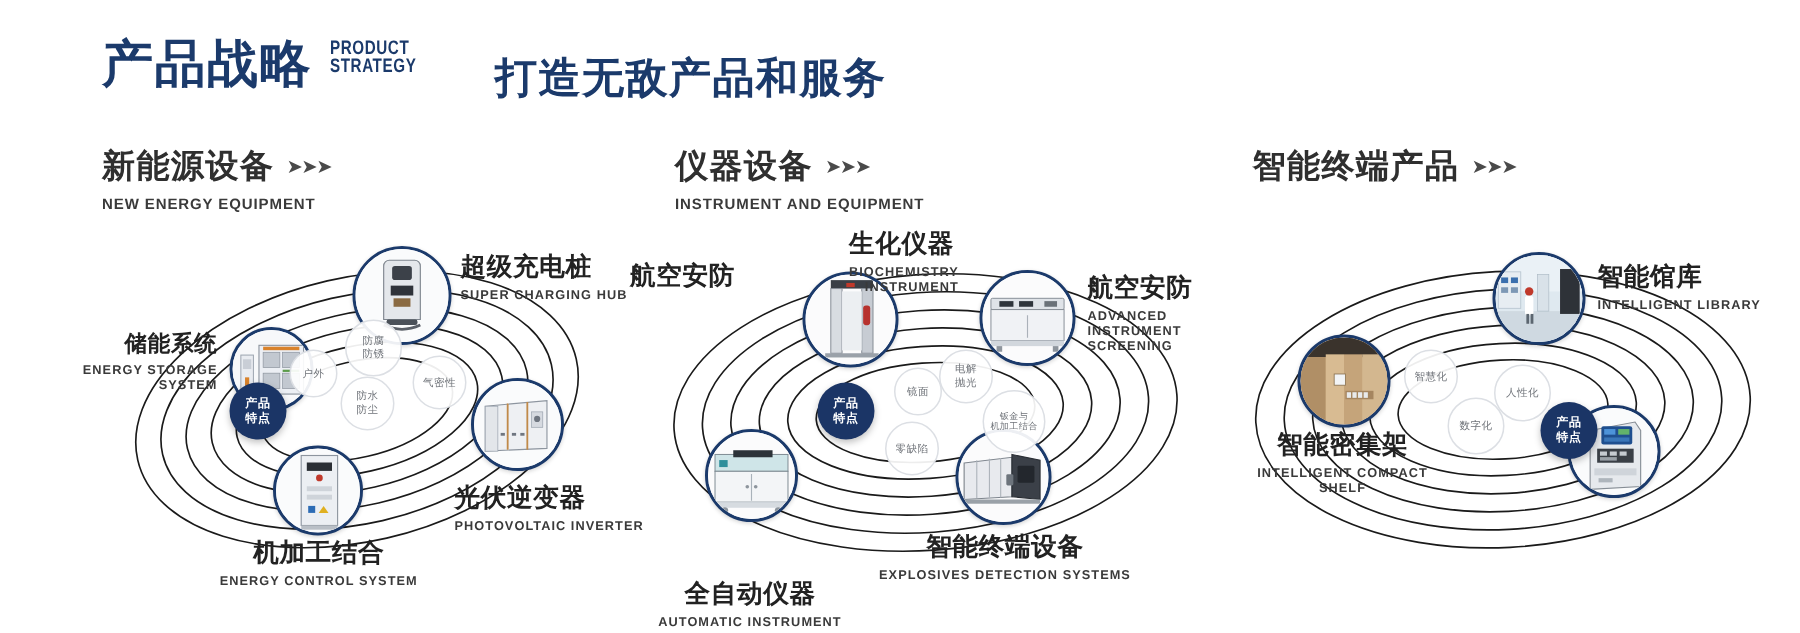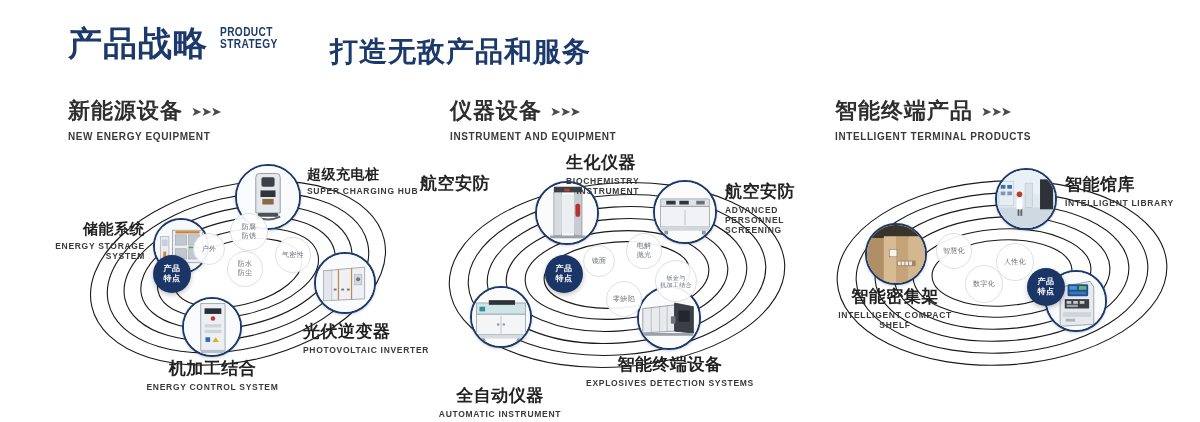--- a/index.html
+++ b/index.html
@@ -118,21 +118,20 @@
       <span class="arrows">➤➤➤</span>
     </div>
     <div class="en">INSTRUMENT AND EQUIPMENT</div>
   </div>
 
   <div class="sect" style="left:835px;top:96px;">
     <div class="row">
       <span class="cn">智能终端产品</span>
       <span class="arrows">➤➤➤</span>
     </div>
-    <div class="en">INTELLIGENT TERMINAL PRODUCTS</div>
   </div>
 
   <div class="cluster" style="left:60px;top:155px;width:360px;height:240px;">
     <svg width="360" height="240" viewBox="0 0 360 240">
       <g fill="none" stroke="#1a1a1a" stroke-width="1.1">
         <ellipse cx="178" cy="118" rx="150" ry="88" transform="rotate(-13 178 118)"></ellipse>
         <ellipse cx="178" cy="118" rx="133" ry="76" transform="rotate(-13 178 118)"></ellipse>
         <ellipse cx="178" cy="118" rx="116" ry="64" transform="rotate(-13 178 118)"></ellipse>
         <ellipse cx="178" cy="118" rx="99" ry="53" transform="rotate(-13 178 118)"></ellipse>
         <ellipse cx="178" cy="118" rx="82" ry="42" transform="rotate(-13 178 118)"></ellipse>
@@ -166,21 +165,21 @@
         <rect x="0" y="0" width="66" height="66" fill="#fafbfc"></rect>
         <path d="M24 8 h18 a4 4 0 0 1 4 4 v38 h-26 v-38 a4 4 0 0 1 4 -4 z" fill="#e4e7eb" stroke="#7d848d" stroke-width=".8"></path>
         <rect x="26" y="12" width="14" height="10" rx="2" fill="#3c4149"></rect>
         <rect x="25" y="26" width="16" height="7" fill="#2f333a"></rect>
         <rect x="27" y="35" width="12" height="6" fill="#8a6a42"></rect>
         <rect x="22" y="50" width="22" height="4" rx="1.6" fill="#4b5159"></rect>
         <path d="M20 54 q13 6 26 0" stroke="#5b6068" stroke-width="2" fill="none"></path>
       </svg>
     </div>
     <div class="nlabel" style="left:247px;top:11px;">
-      <div class="cn" style="font-size:14px;">超级充电桩</div>
+      <div class="cn" style="font-size:17px;">超级充电桩</div>
       <div class="en">SUPER CHARGING HUB</div>
     </div>
 
     <div class="node" style="left:254px;top:97px;width:62px;height:62px;">
       <svg class="art" viewBox="0 0 62 62">
         <rect x="0" y="0" width="62" height="62" fill="#fafbfc"></rect>
         <polygon points="8,18 52,14 52,48 8,50" fill="#eef0f3" stroke="#8d959f" stroke-width=".8"></polygon>
         <rect x="8" y="18" width="9" height="32" fill="#e3e6ea" stroke="#9aa3ae" stroke-width=".5"></rect>
         <line x1="24" y1="16" x2="24" y2="49" stroke="#c08a4a" stroke-width="1.3"></line>
         <line x1="38" y1="15" x2="38" y2="49" stroke="#c08a4a" stroke-width="1.3"></line>
@@ -268,21 +267,21 @@
         <rect x="44" y="20" width="9" height="4" fill="#6a7178"></rect>
         <rect x="6" y="26" width="52" height="22" fill="#f0f2f5" stroke="#878e97" stroke-width=".7"></rect>
         <line x1="32" y1="30" x2="32" y2="46" stroke="#aab1b9" stroke-width=".8"></line>
         <rect x="6" y="48" width="52" height="4" fill="#d2d7dd"></rect>
         <rect x="10" y="52" width="4" height="4" fill="#8e959d"></rect>
         <rect x="50" y="52" width="4" height="4" fill="#8e959d"></rect>
       </svg>
     </div>
     <div class="nlabel" style="left:305px;top:25px;">
       <div class="cn" style="font-size:17px;">航空安防</div>
-      <div class="en" style="white-space:pre-line;">ADVANCED PERSONNEL
+      <div class="en" style="white-space:pre-line;">ADVANCED INSTRUMENT
 SCREENING</div>
     </div>
 
     <div class="node" style="left:50px;top:131px;width:62px;height:62px;">
       <svg class="art" viewBox="0 0 62 62">
         <rect x="0" y="0" width="62" height="62" fill="#fbfbfc"></rect>
         <rect x="5" y="16" width="52" height="12" fill="#cfe5e8" stroke="#7e8a92" stroke-width=".7"></rect>
         <rect x="18" y="13" width="28" height="5" fill="#2d3339"></rect>
         <rect x="5" y="28" width="52" height="22" fill="#f3f5f7" stroke="#7e8a92" stroke-width=".7"></rect>
         <line x1="31" y1="30" x2="31" y2="49" stroke="#a9b2ba" stroke-width=".8"></line>
@@ -314,26 +313,26 @@
     </div>
     <div class="nlabel c" style="left:145px;top:198px;width:210px;">
       <div class="cn" style="font-size:17px;">智能终端设备</div>
       <div class="en">EXPLOSIVES DETECTION SYSTEMS</div>
     </div>
 
     <div class="feat core" style="left:125px;top:100px;width:38px;height:38px;flex-direction:column;">
       <span>产品</span>
       <span>特点</span>
     </div>
-    <div class="feat" style="left:163px;top:90px;width:32px;height:32px;white-space:pre-line;">镜面</div>
+    <div class="feat" style="left:176px;top:90px;width:32px;height:32px;white-space:pre-line;">镜面</div>
     <div class="feat" style="left:206px;top:78px;width:36px;height:36px;white-space:pre-line;">电解
 抛光</div>
     <div class="feat" style="left:235px;top:105px;width:42px;height:42px;white-space:pre-line;font-size:6px;">钣金与
 机加工结合</div>
-    <div class="feat" style="left:186px;top:126px;width:36px;height:36px;white-space:pre-line;">零缺陷</div>
+    <div class="feat" style="left:170px;top:126px;width:36px;height:36px;white-space:pre-line;">零缺陷</div>
   </div>
 
   <div class="cluster" style="left:810px;top:155px;width:390px;height:240px;">
     <svg width="390" height="240" viewBox="0 0 390 240">
       <g fill="none" stroke="#1a1a1a" stroke-width="1.1">
         <ellipse cx="192" cy="118" rx="165" ry="92" transform="rotate(-3 192 118)"></ellipse>
         <ellipse cx="192" cy="118" rx="146" ry="80" transform="rotate(-3 192 118)"></ellipse>
         <ellipse cx="192" cy="118" rx="127" ry="68" transform="rotate(-3 192 118)"></ellipse>
         <ellipse cx="192" cy="118" rx="108" ry="56" transform="rotate(-3 192 118)"></ellipse>
         <ellipse cx="192" cy="118" rx="89" ry="44" transform="rotate(-3 192 118)"></ellipse>

